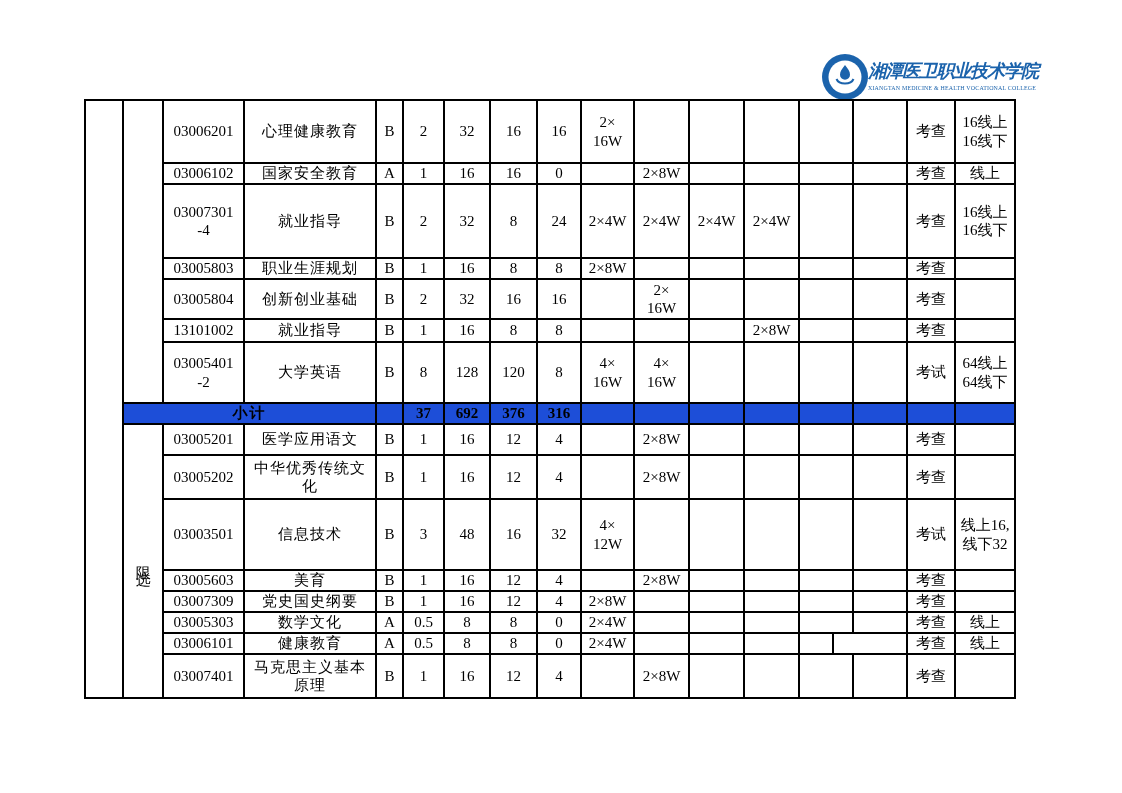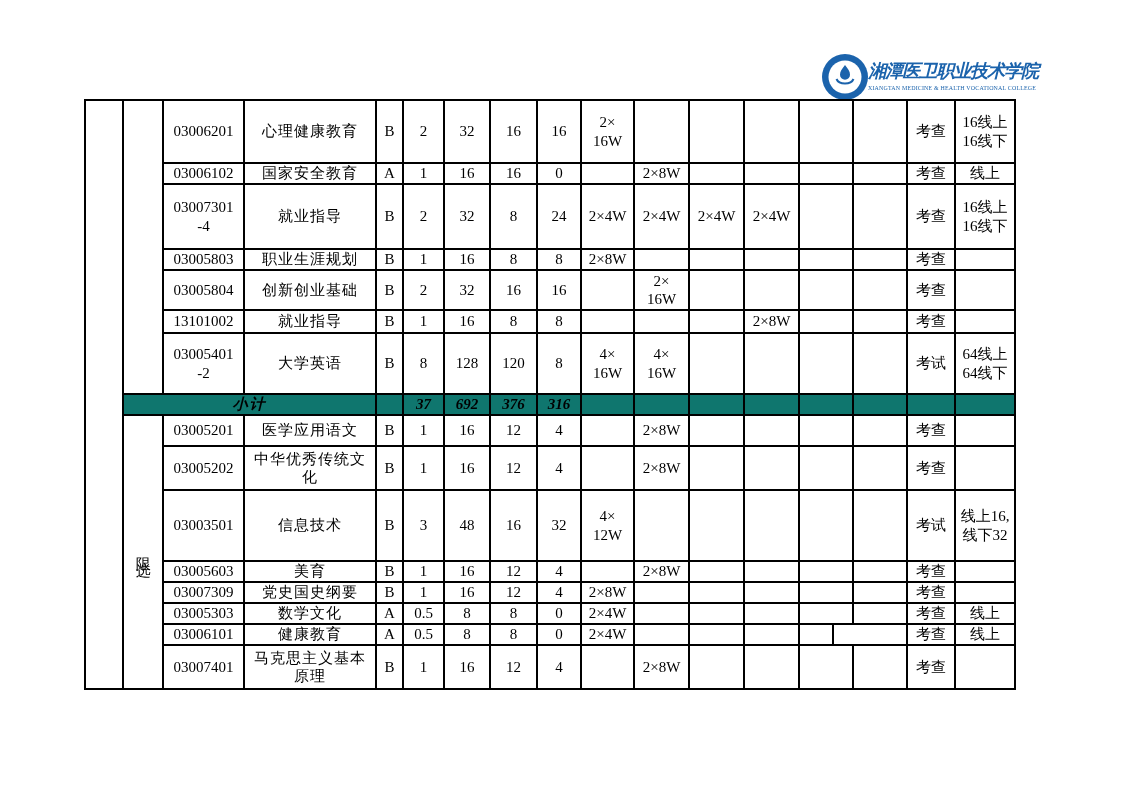--- a/index.html
+++ b/index.html
@@ -19,21 +19,21 @@
   table.cur{position:absolute;left:84px;top:91px;width:930px;border-collapse:collapse;
             table-layout:fixed;border:2px solid #6d28d9;margin-top:8px;}
   table.cur td{border:2px solid #000;text-align:center;vertical-align:middle;
                padding:0 2px;font-size:15px;line-height:1.22;white-space:pre-line;
                overflow:hidden;}
   td.code{font-size:14px;}
   td.name{font-size:15px;letter-spacing:1px;padding:0 5px;}
   td.sem{font-size:14px;}
   td.exam{font-size:14px;}
   td.note{font-size:13px;padding:0 3px;}
-  tr.sub td{background:#0f766e;font-weight:bold;font-style:italic;}
+  tr.sub td{background:#1d4ed8;font-weight:bold;}
   tr.sub td.subl{font-size:15px;letter-spacing:2px;}
   .vspan{writing-mode:vertical-rl;text-orientation:upright;letter-spacing:6px;
          font-size:15px;display:inline-block;}
   td.split{background-image:linear-gradient(to right,
             transparent calc(31% - 1px),#000 calc(31% - 1px),
             #000 calc(31% + 1px),transparent calc(31% + 1px));}
 
   .pageno{position:absolute;top:697px;left:0;width:100%;text-align:center;
           font-size:13px;}
 </style>
@@ -108,21 +108,21 @@
       <td>0</td>
       <td class="sem"></td>
       <td class="sem">2×8W</td>
       <td class="sem"></td>
       <td class="sem"></td>
       <td class="sem"></td>
       <td class="sem"></td>
       <td class="exam">考查</td>
       <td class="note">线上</td>
     </tr>
-    <tr style="height:65px">
+    <tr style="height:74px">
       <td class="code">03007301
 -4</td>
       <td class="name">就业指导</td>
       <td>B</td>
       <td>2</td>
       <td>32</td>
       <td>8</td>
       <td>24</td>
       <td class="sem">2×4W</td>
       <td class="sem">2×4W</td>

